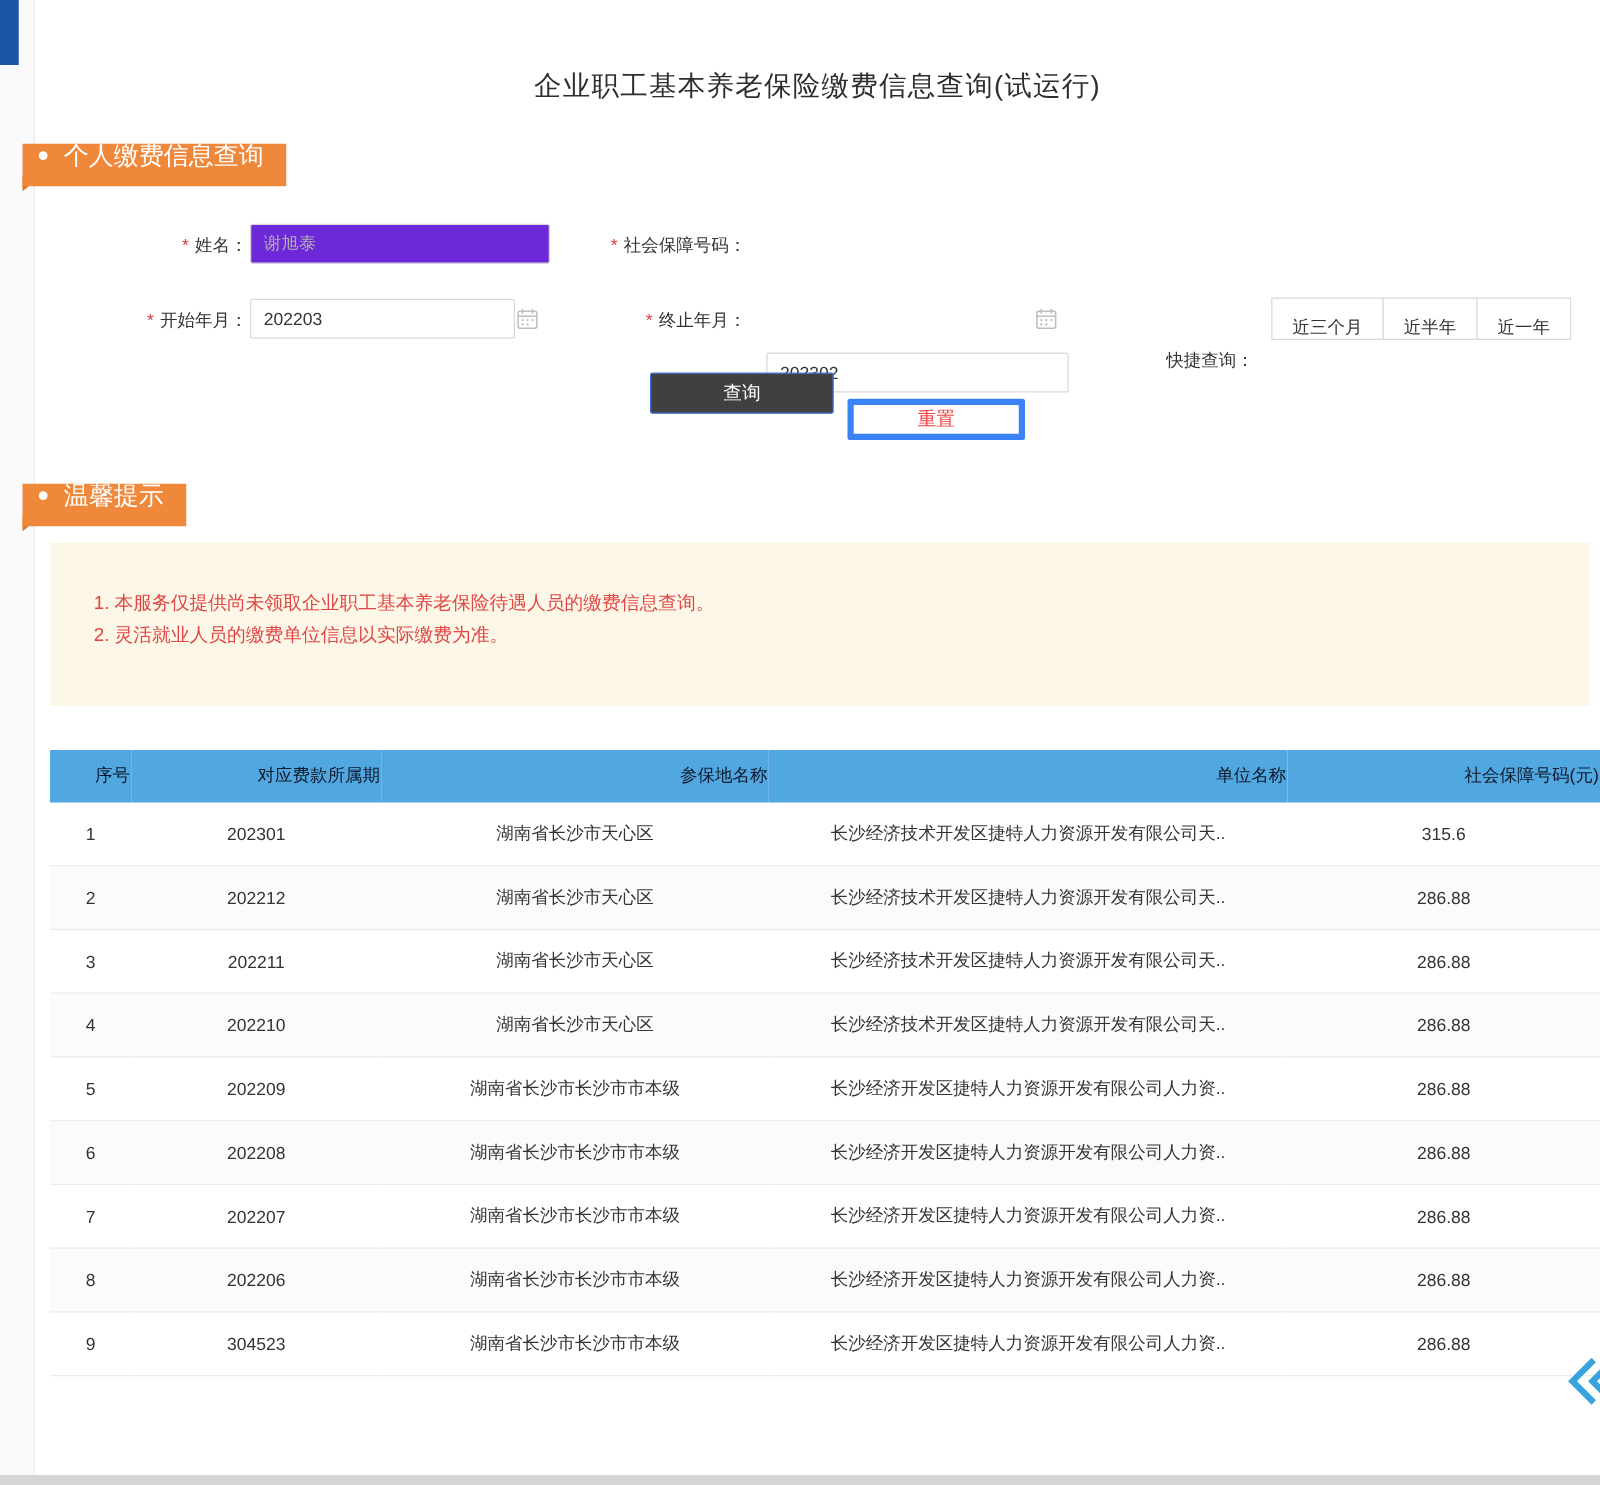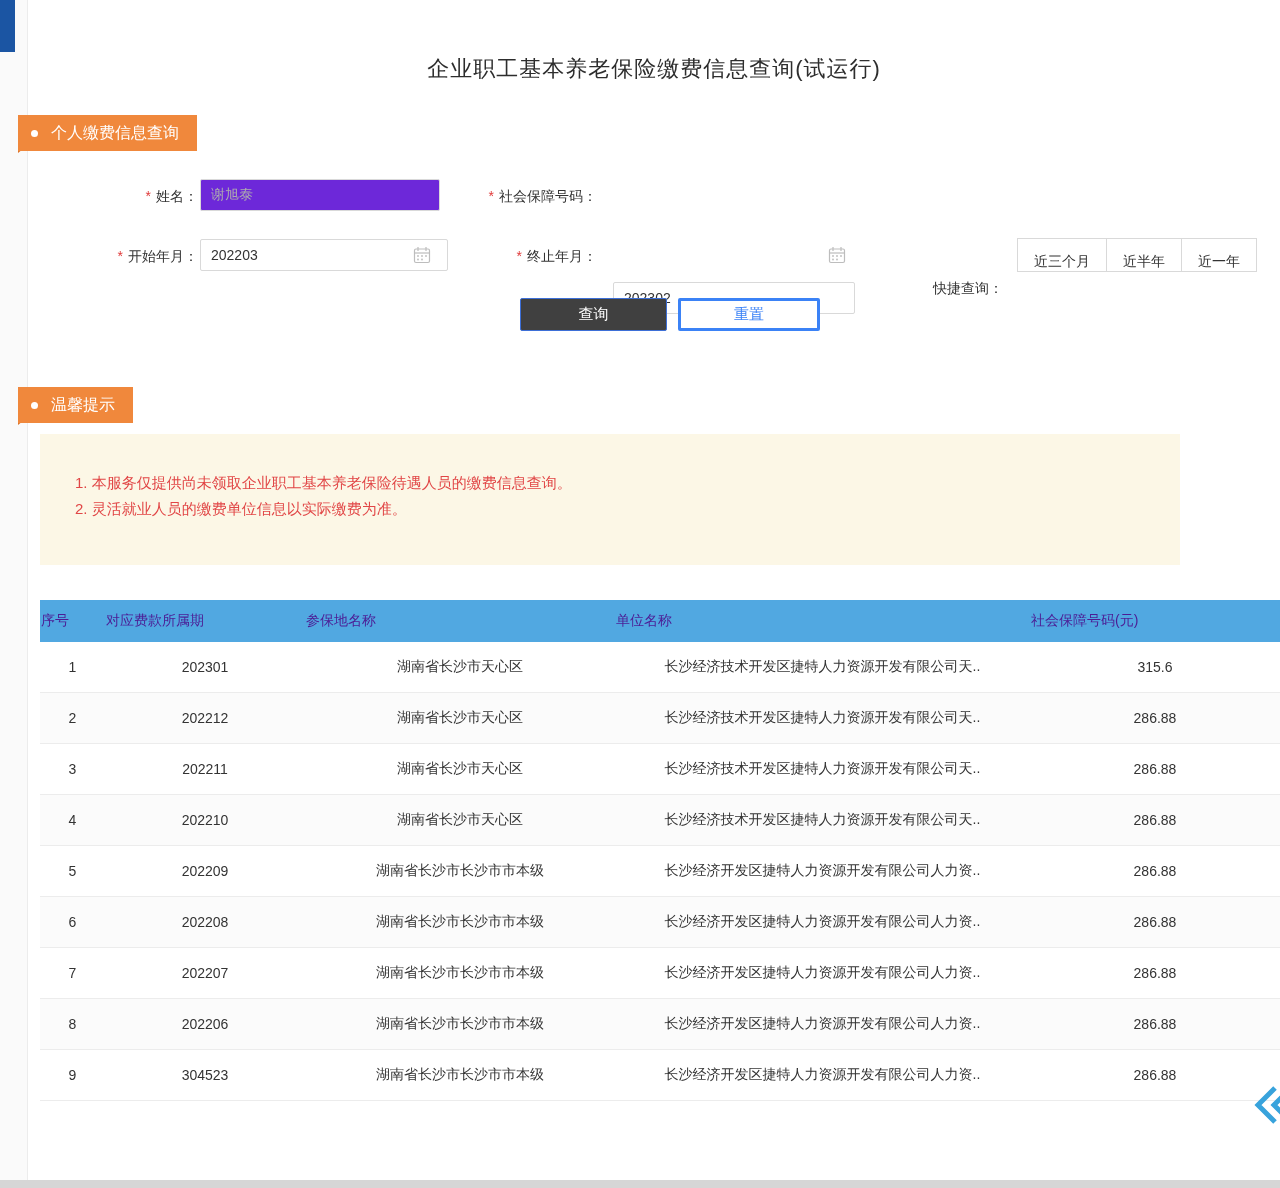--- a/index.html
+++ b/index.html
@@ -10,53 +10,53 @@
   .left-gutter {
     position:absolute; left:0; top:0; width:27px; height:1188px;
     background:#fafafa; border-right:1px solid #ececec;
   }
   .corner-tab { position:absolute; left:0; top:0; width:15px; height:52px; background:#1b55a3; }
   .page-title {
     position:absolute; left:28px; top:54px; width:1252px; text-align:center;
     font-size:22px; color:#2d2d2d; letter-spacing:1px;
   }
   .badge {
-    position:absolute; height:36px; background:#f0883c; color:#fff; font-size:16px;
-    display:flex; align-items:center; padding:0 18px 0 13px; z-index:3;
+    position:absolute; height:18px; background:#f0883c; color:#fff; font-size:20px;
+    display:flex; align-items:center; padding:0 18px 16px 13px; z-index:3;
   }
   .badge .dot { width:7px; height:7px; border-radius:50%; background:#fff; margin-right:13px; }
   .fold { position:absolute; width:0; height:0; border-top:12px solid #dd7428; border-right:15px solid transparent; z-index:2; }
   .form-label { position:absolute; font-size:14px; color:#333; text-align:right; white-space:nowrap; }
   .req { color:#e03a3a; margin-right:5px; font-size:14px; }
   .input {
     position:absolute; height:32px; box-sizing:border-box; border:1px solid #d9d9d9;
     border-radius:2px; font-size:14px; padding:0 10px; font-family:inherit; outline:none;
   }
   .input.disabled { background:#6d28d9; color:#aeaeae; }
   .input.date { background:#fff; color:#333; padding-right:30px; }
   .cal-icon { position:absolute; width:18px; height:18px; cursor:pointer; }
   .quick-label { position:absolute; font-size:14px; color:#333;margin-top:32px; }
   .quick-group { position:absolute; display:flex; }
   .quick-btn {
     height:34px; background:#fff; border:1px solid #d9d9d9; margin-left:-1px;
     font-size:14px; color:#333; font-family:inherit; cursor:pointer; padding:14px 16px;
   }
   .btn { position:absolute; height:33px; border-radius:2px; font-size:15px; font-family:inherit; cursor:pointer; }
   .btn-primary { background:#404040; border:1px solid #3d6fd7; color:#fff; }
-  .btn-plain { background:#fff; border:3px solid #3b82f6; color:#3b82f6; }
+  .btn-plain { background:#fff; border:5px solid #3b82f6; color:#ef4444;margin-top:21px; }
   .notice {
-    position:absolute; left:40px; top:434px; width:1140px; height:131px;
+    position:absolute; left:40px; top:434px; width:1232px; height:131px;
     background:#fcf7e6; box-sizing:border-box; padding:36px 20px 0 35px;
   }
   .notice-line { font-size:15px; color:#e14646; line-height:26px; white-space:nowrap; }
   .table-wrap { position:absolute; left:40px; top:600px; width:1240px; }
   table { border-collapse:collapse; width:1240px; table-layout:fixed; }
   thead th {
-    background:#51a8e1; color:#4c1d95; font-weight:normal; font-size:14px;
-    height:40px; text-align:left; white-space:nowrap;
+    background:#51a8e1; color:#0f172a; font-weight:normal; font-size:14px;
+    height:40px; text-align:right; white-space:nowrap;
   }
   tbody td {
     height:48px; text-align:center; font-size:14px; color:#333;
     border-bottom:1px solid #ececec; white-space:nowrap; overflow:hidden;
   }
   tbody tr:nth-child(even) { background:#fbfbfb; }
   .collapse-icon { position:absolute; left:1249px; top:1083px; cursor:pointer; }
   .bottom-strip { position:absolute; left:0; top:1180px; width:1280px; height:8px; background:#d6d6d6; }
 </style>
 </head>
@@ -80,21 +80,21 @@
   </div>
   <input class="input disabled" style="left: 200px; top: 179px; width: 240px;" readonly="" value="谢旭泰">
 
   <div class="form-label" style="left:450px; top:188px; width:147px;">
     <span class="req">*</span><span>社会保障号码：</span>
   </div>
 
   <div class="form-label" style="left:80px; top:248px; width:118px;">
     <span class="req">*</span><span>开始年月：</span>
   </div>
-  <input class="input date" style="left: 200px; top: 239px; width: 248px;" value="202203">
+  <input class="input date" style="left: 200px; top: 239px; width: 212px;" value="202203">
   <span class="cal-icon" style="left:413px; top:246px;">
     <svg width="18" height="18" viewBox="0 0 18 18">
       <rect x="1.5" y="3" width="15" height="13.5" rx="1.5" fill="none" stroke="#bdbdbd" stroke-width="1.2"></rect>
       <line x1="5" y1="1" x2="5" y2="5" stroke="#bdbdbd" stroke-width="1.2"></line>
       <line x1="13" y1="1" x2="13" y2="5" stroke="#bdbdbd" stroke-width="1.2"></line>
       <line x1="1.5" y1="7" x2="16.5" y2="7" stroke="#bdbdbd" stroke-width="1.2"></line>
       <circle cx="5" cy="10" r="0.9" fill="#bdbdbd"></circle>
         <circle cx="9" cy="10" r="0.9" fill="#bdbdbd"></circle>
         <circle cx="13" cy="10" r="0.9" fill="#bdbdbd"></circle>
       <circle cx="5" cy="13.5" r="0.9" fill="#bdbdbd"></circle>

